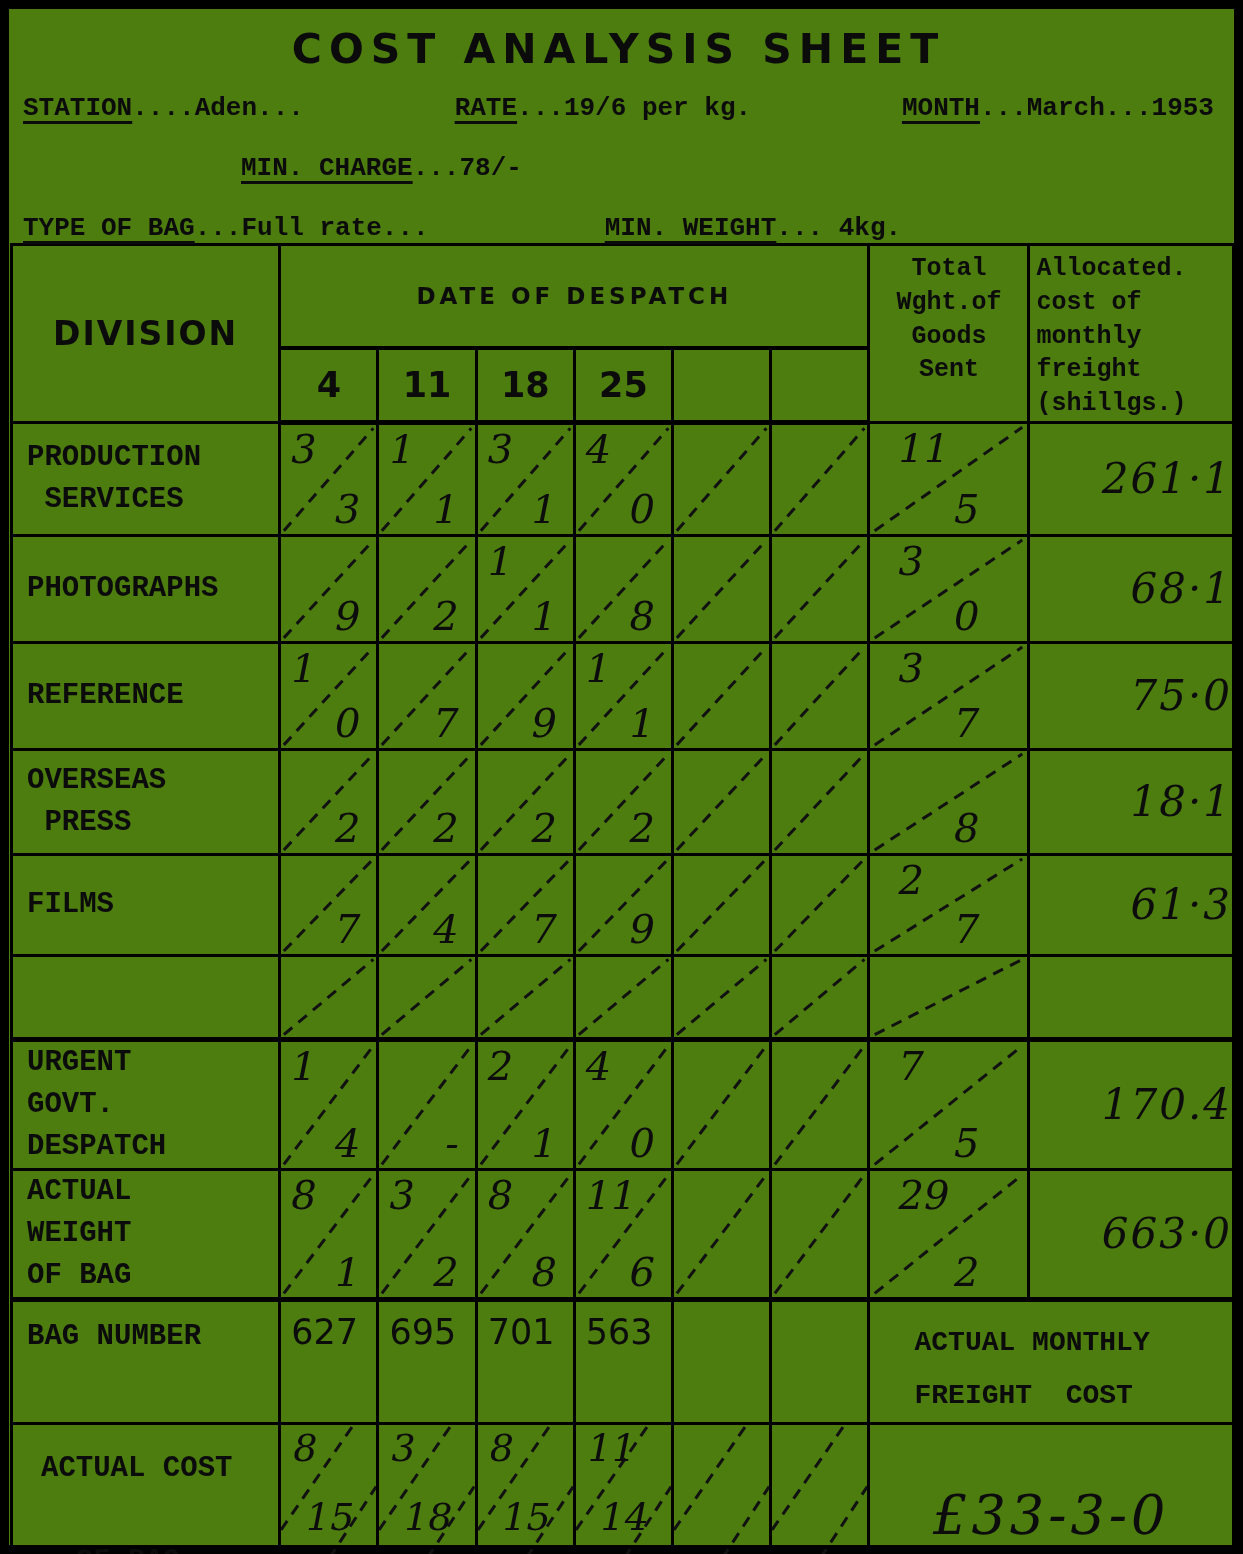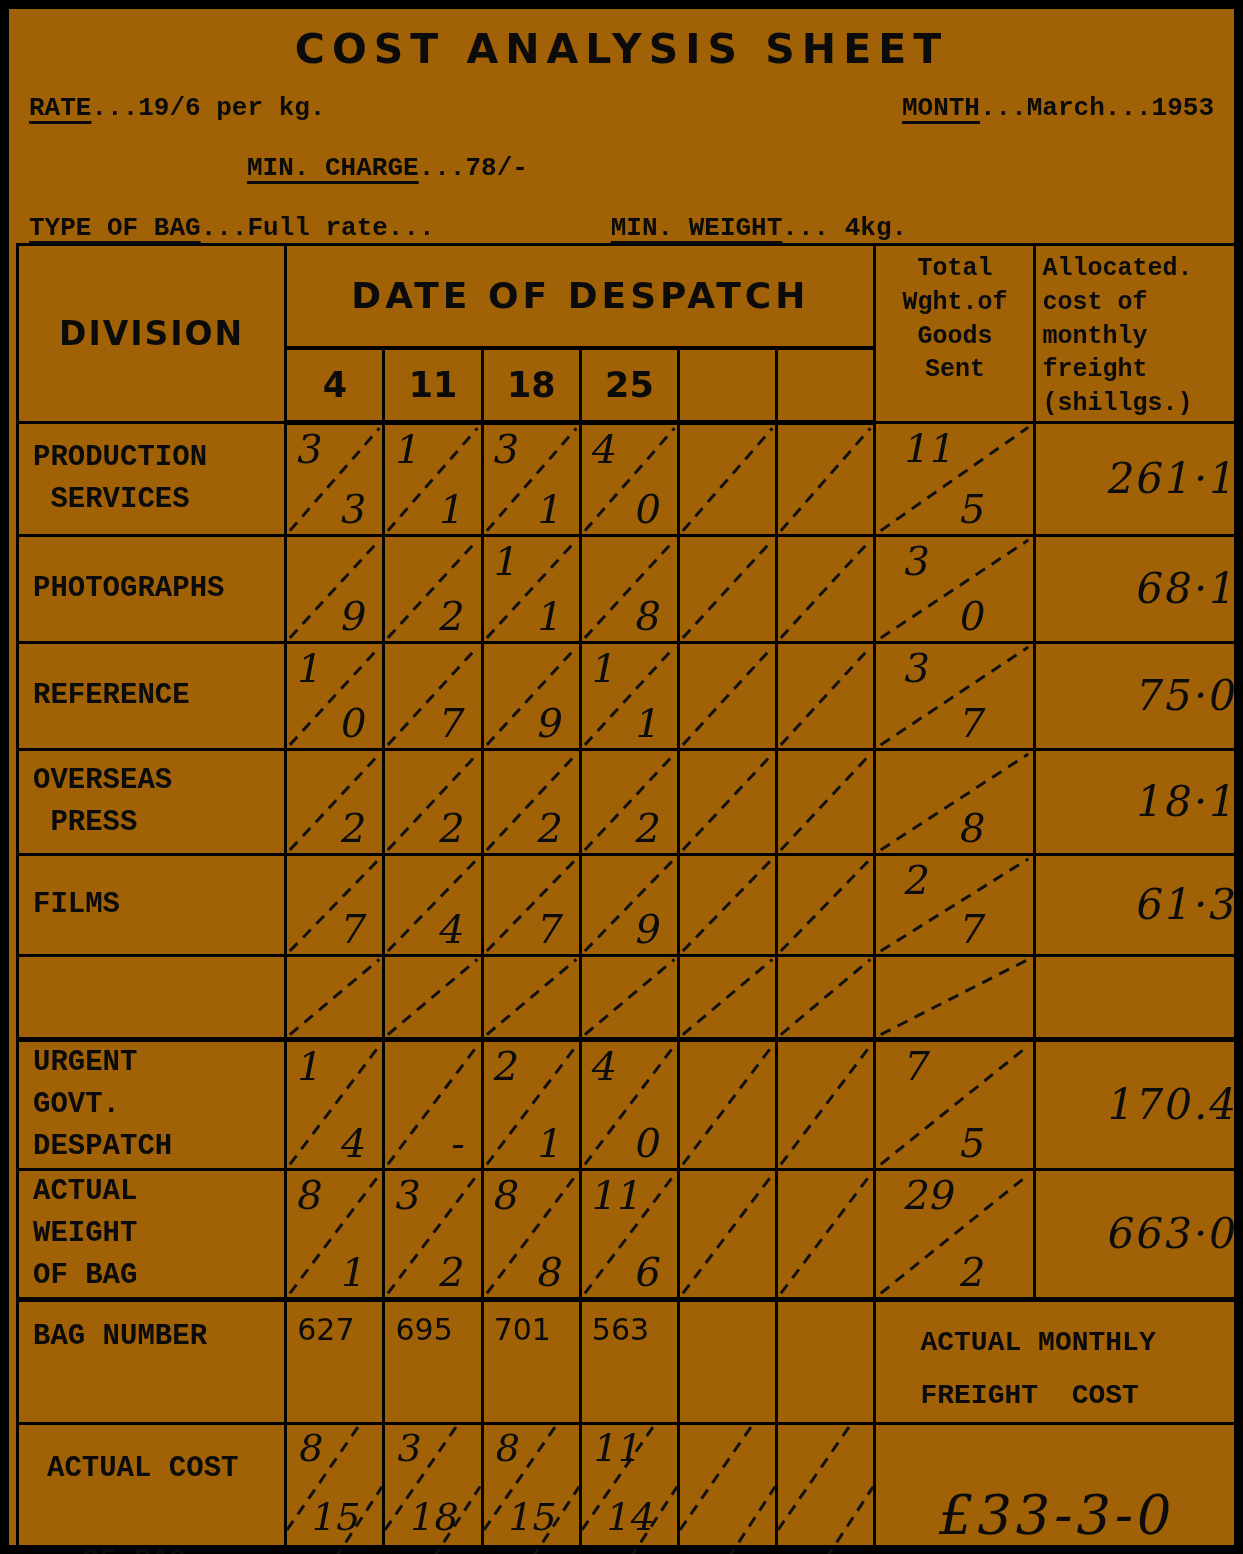--- a/index.html
+++ b/index.html
@@ -1,22 +1,22 @@
 <!DOCTYPE html>
 <html><head>
 <meta charset="utf-8">
 <style>
   * { box-sizing: border-box; margin: 0; padding: 0; }
   html,body { width: 1243px; height: 1554px; background:#ffffff; overflow:hidden; }
   .page {
     width: 1243px; height: 1554px;
     border: 9px solid #000;
-    background: #a16207;
+    background: #4d7c0f;
     color: #0b0b0b;
-    padding: 12px 6px 0 6px;
+    padding: 12px 6px 0 0;
   }
   
   .title {
     text-align: center;
     font-family: "DejaVu Sans", sans-serif;
     font-weight: 700;
     font-size: 41px;
     letter-spacing: 7px;
     margin: 4px 0 20px 0;
   }
@@ -35,21 +35,21 @@
   .l3 .seg2 { margin-left: 176px; }
   
   table { border-collapse: collapse; table-layout: fixed; width: 1225px; margin-left: 1px; }
   th, td { border: 3px solid #000; padding: 0; vertical-align: middle; }
   .division-h {
     font-family: "DejaVu Sans", sans-serif; font-weight: 700;
     font-size: 33px; letter-spacing: 2px; text-align: center;
   }
   .despatch-h {
     font-family: "DejaVu Sans", sans-serif; font-weight: 700;
-    font-size: 36px; letter-spacing: 4px; text-align: center;
+    font-size: 23px; letter-spacing: 4px; text-align: center;
     border-bottom-width: 4px;
   }
   .date-h {
     font-family: "DejaVu Sans", sans-serif; font-weight: 700;
     font-size: 35px; text-align: center; border-bottom-width: 5px;
   }
   .total-h, .alloc-h {
     font-family: "Liberation Mono", monospace; font-weight: 700;
     font-size: 25px; line-height: 1.35; white-space: pre; vertical-align: top; padding-top: 6px;
   }
@@ -67,21 +67,21 @@
   .dash { stroke:#111; stroke-width:3; stroke-dasharray:11 8; fill:none; vector-effect:non-scaling-stroke; }
   .hw { font-family: "DejaVu Serif", serif; font-style: italic; color:#0c0c0c; }
   .num-top  { position:absolute; top:4px;  left:10px;  font-size:40px; line-height:1; }
   .num-bot  { position:absolute; bottom:5px; right:16px; font-size:40px; line-height:1; }
   .total-cell .num-top { left:28px; }
   .total-cell .num-bot { right:48px; }
   .cost { text-align:right; }
   .cost .hw { font-size: 42px; letter-spacing: 2px; }
   
   .bagnum {
-    font-family: "DejaVu Sans", sans-serif; font-size: 30px;
+    font-family: "DejaVu Sans", sans-serif; font-size: 35px;
     vertical-align: top; padding: 10px 0 0 10px;
   }
   .division.top { vertical-align: top; padding-top: 14px; }
   
   .p-top { position:absolute; top:4px; left:12px; font-size:38px; line-height:1; }
   .p-mid { position:absolute; top:40%; left:26%; font-size:38px; line-height:1; }
   .p-bot { position:absolute; bottom:8px; right:14px; font-size:38px; line-height:1; }
   
   .amf-label {
     font-family: "Liberation Mono", monospace; font-weight:700;
@@ -93,20 +93,21 @@
   .costrow .division { padding-left: 28px; line-height: 1.6; }
 </style>
 </head>
 <body>
 
 <div class="page">
 
   <div class="title">COST ANALYSIS SHEET</div>
 
   <div class="form-line l1">
+    <span class="seg"><span class="lbl">STATION</span><span class="val">....Aden...</span></span>
     <span class="seg"><span class="lbl">RATE</span><span class="val">...19/6 per kg.</span></span>
     <span class="seg"><span class="lbl">MONTH</span><span class="val">...March...1953</span></span>
   </div>
 
   <div class="form-line l2">
     <span class="seg seg2"><span class="lbl">MIN. CHARGE</span><span class="val">...78/-</span></span>
   </div>
 
   <div class="form-line l3">
     <span class="seg"><span class="lbl">TYPE OF BAG</span><span class="val">...Full rate...</span></span>

